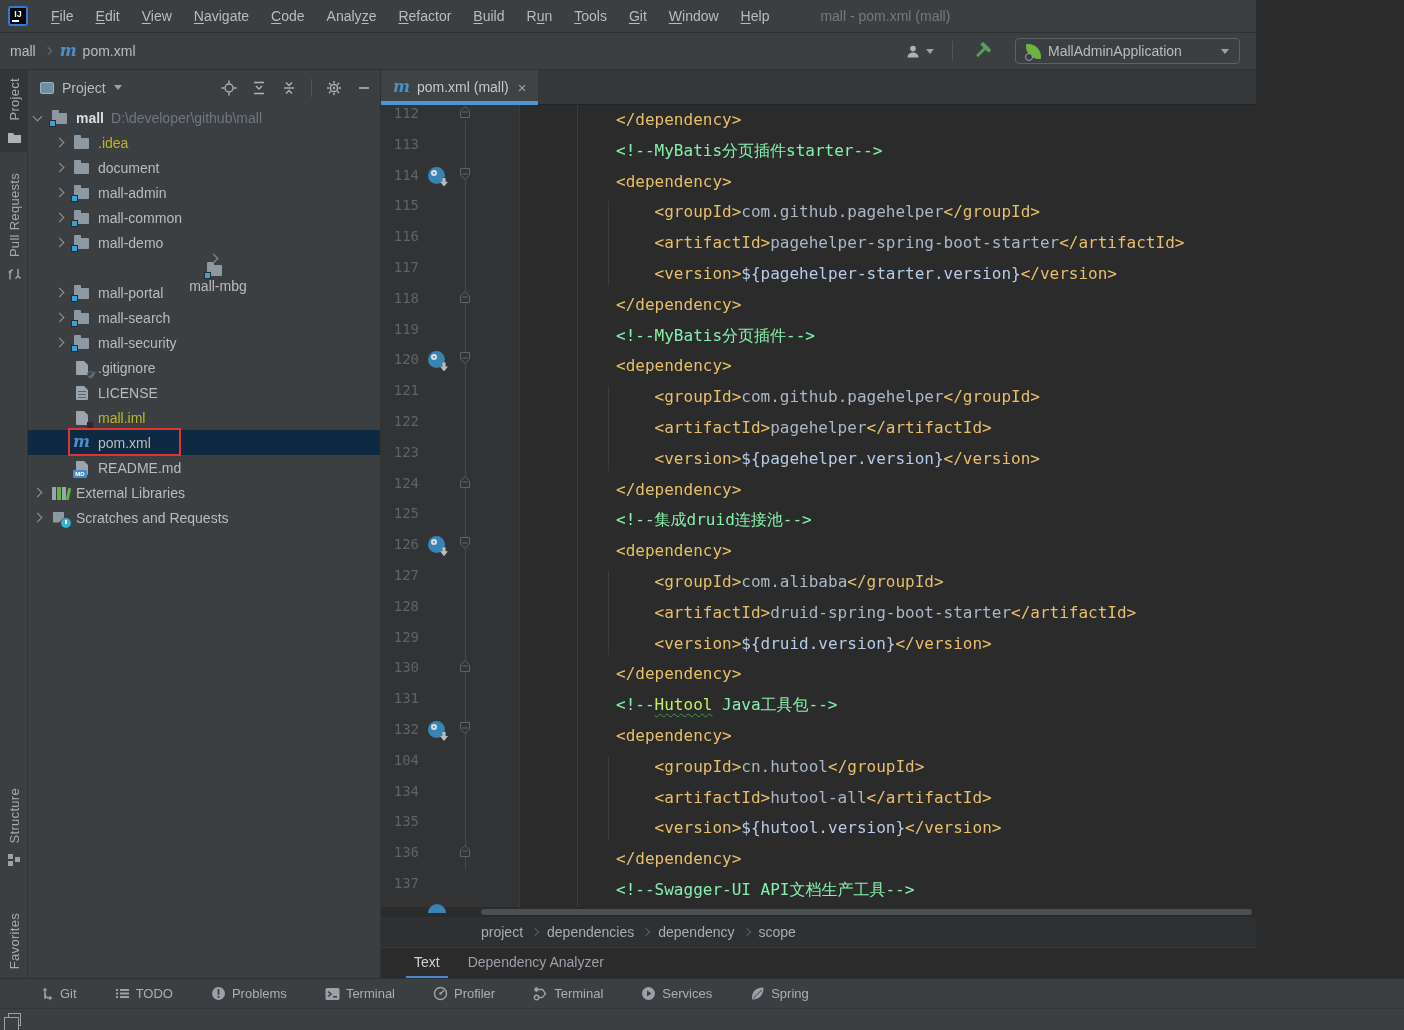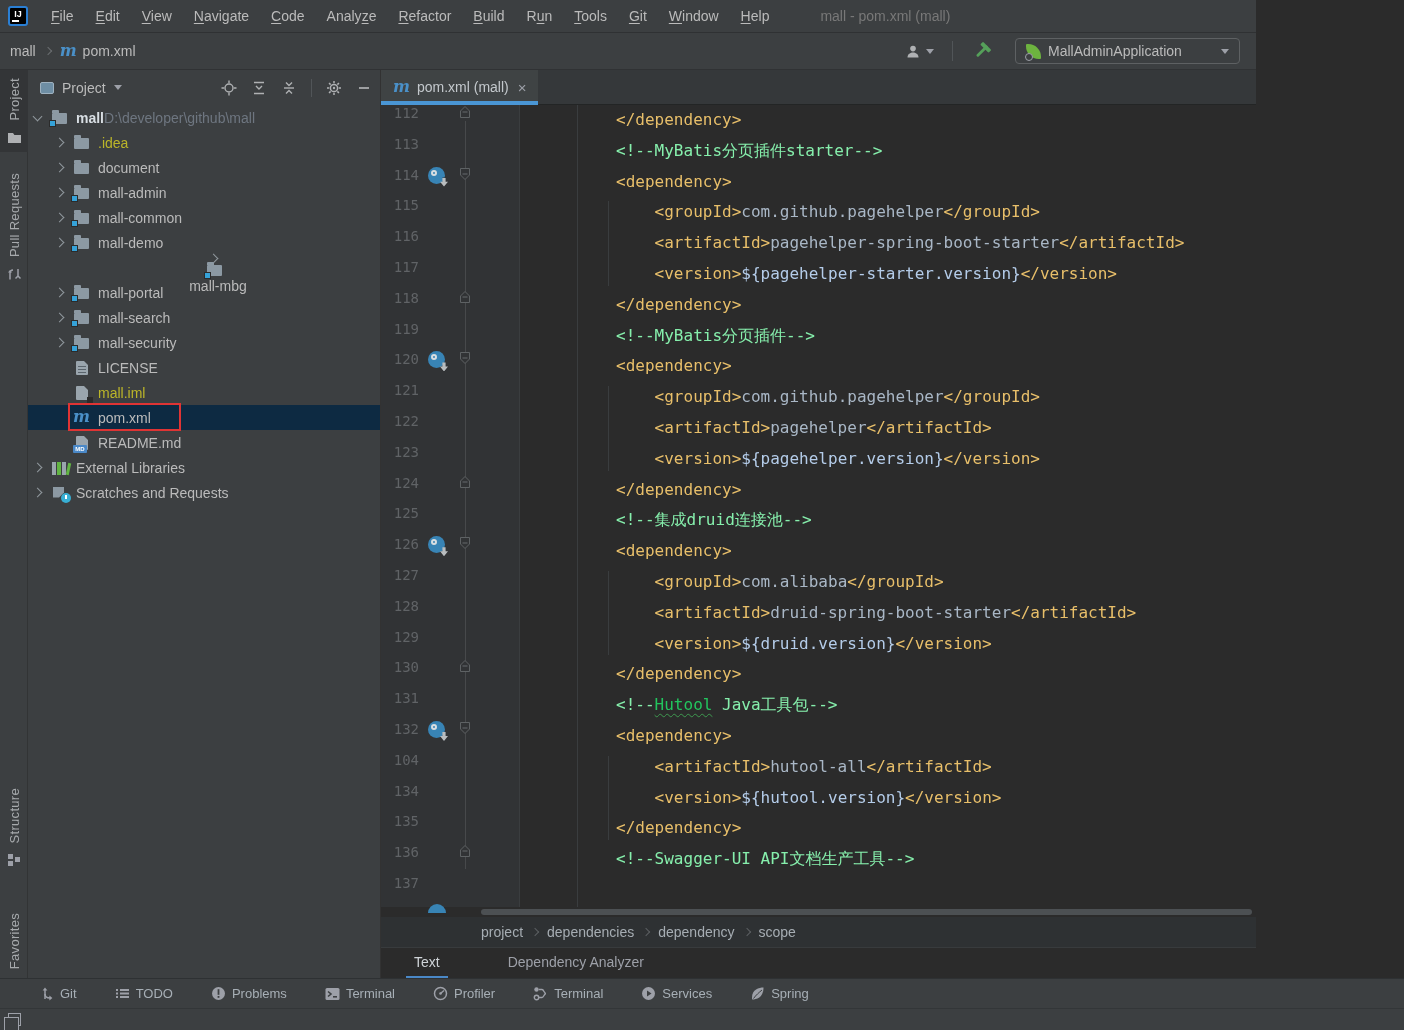--- a/index.html
+++ b/index.html
@@ -68,21 +68,21 @@
   .trow.selected { background:#0D2A42; }
   .tchev { width:7px; height:7px; border-right:1.5px solid #91989E; border-bottom:1.5px solid #91989E;
     flex:0 0 auto; margin-right:10px; }
   .tchev.right { transform:rotate(-45deg); }
   .tchev.down { transform:rotate(45deg); margin-top:-3px; }
   .tchev.none { border:none; }
   .ticon { width:18px; height:16px; position:relative; flex:0 0 auto; margin-right:7px; }
   .tlabel { color:#BBBBBB; }
   .tlabel.olive { color:#BBB529; }
   .tlabel.bold { color:#D8DEE3; font-weight:bold; }
-  .tpath { color:#6E7680; }
+  .tpath { color:#6E7680; margin-left:7px; }
   .redbox { position:absolute; left:40px; top:-2px; width:113px; height:28px;
     border:2.5px solid #DF3434; z-index:5; }
 
   
   .i-folder { position:absolute; left:1px; top:3px; width:15px; height:11px; background:#8C99A3; border-radius:1px; }
   .i-folder::before { content:""; position:absolute; left:0; top:-3px; width:7px; height:3px;
     background:#8C99A3; border-radius:1px 1px 0 0; }
   .i-modsq { position:absolute; left:-2px; bottom:-1px; width:7px; height:7px; background:#35A2D8;
     border:1px solid #2B2B2B; z-index:2; }
   .i-file { position:absolute; left:3px; top:1px; width:12px; height:14px; background:#9AA5AD; border-radius:1px; }
@@ -128,34 +128,34 @@
   .dlarrow { position:absolute; right:-3px; bottom:-3px; width:8px; height:9px; background:#B9BDBF;
     clip-path:polygon(30% 0,70% 0,70% 45%,100% 45%,50% 100%,0 45%,30% 45%);
     outline:1px solid rgba(49,51,53,.9); }
 
   #codecol { flex:1; position:relative; padding-left:19px; min-width:0; }
   .cl { height:30.8px; line-height:30.8px; white-space:pre; position:relative; z-index:2; }
   .tk-tag { color:#E8BF6A; }
   .tk-txt { color:#A9B7C6; }
   .tk-var { color:#B4CCE9; }
   .tk-com { color:#86efac; }
-  .tk-comu { color:#22c55e; text-decoration:underline wavy #3E9A50 1px; text-underline-offset:3px; }
+  .tk-comu { color:#bef264; text-decoration:underline wavy #3E9A50 1px; text-underline-offset:3px; }
   .guide { position:absolute; width:1px; background:#3A3D3F; z-index:1; }
 
   #scrollstrip { height:10px; background:#2B2B2B; position:relative; flex:0 0 auto; }
   #hthumb { position:absolute; left:100px; right:4px; top:2px; height:6px; background:#4C5053; border-radius:3px; }
   #halfdl { position:absolute; left:47px; top:-3px; width:18px; height:9px; background:#3884B5;
     border-radius:9px 9px 0 0; }
 
   #crumbbar { height:30px; background:#2E3133; display:flex; align-items:center; padding-left:100px;
     font-size:14px; color:#A6ADB3; flex:0 0 auto; }
   #crumbbar .sep-chev { border-color:#5B5F62; }
 
   #btabs { height:31px; background:#2B2B2B; border-top:1px solid #383B3D; display:flex; align-items:center;
-    padding-left:19px; font-size:14px; flex:0 0 auto;gap:40px; }
+    padding-left:19px; font-size:14px; flex:0 0 auto; }
   .btab { position:relative; height:31px; line-height:29px; padding:0 14px; color:#9DA0A8; }
   .btab.active { color:#CFD4D8; }
   .btab.active::after { content:""; position:absolute; left:6px; right:6px; bottom:0; height:3px; background:#4A88C7; }
 
   
   #toolbar { position:absolute; left:0; top:978px; width:1404px; height:30px; background:#3C3F41;
     border-top:1px solid #2E3133; display:flex; align-items:center; padding-left:40px; gap:38px; font-size:13px; }
   .tb-item { display:flex; align-items:center; gap:6px; color:#A7AFB6; }
   #statusrow { position:absolute; left:0; top:1008px; width:1404px; height:22px; background:#3C3F41;
     border-top:1px solid #333638; display:flex; align-items:center; padding-left:8px; }
@@ -366,20 +366,28 @@
             <span class="tchev right"></span>
             <span class="ticon">
               <span class="i-folder"></span>
               <span class="i-modsq"></span>
             </span>
             <span class="tlabel">mall-security</span>
           </div>
           <div class="trow" style="padding-left: 28px;">
             <span class="tchev none"></span>
             <span class="ticon">
+              <span class="i-file"></span>
+              <span class="i-noslash"></span>
+            </span>
+            <span class="tlabel">.gitignore</span>
+          </div>
+          <div class="trow" style="padding-left: 28px;">
+            <span class="tchev none"></span>
+            <span class="ticon">
               <span class="i-file i-lines"></span>
             </span>
             <span class="tlabel">LICENSE</span>
           </div>
           <div class="trow" style="padding-left: 28px;">
             <span class="tchev none"></span>
             <span class="ticon">
               <span class="i-file"></span>
               <span class="i-imlsq"></span>
             </span>
@@ -645,20 +653,21 @@
             <div class="cl"><span class="tk-ws">        </span><span class="tk-com">&lt;!--集成druid连接池--&gt;</span></div>
             <div class="cl"><span class="tk-ws">        </span><span class="tk-tag">&lt;dependency&gt;</span></div>
             <div class="guide" style="left: 88px; top: 466px; height: 84.4px;"></div>
             <div class="cl"><span class="tk-ws">            </span><span class="tk-tag">&lt;groupId&gt;</span><span class="tk-txt">com.alibaba</span><span class="tk-tag">&lt;/groupId&gt;</span></div>
             <div class="cl"><span class="tk-ws">            </span><span class="tk-tag">&lt;artifactId&gt;</span><span class="tk-txt">druid-spring-boot-starter</span><span class="tk-tag">&lt;/artifactId&gt;</span></div>
             <div class="cl"><span class="tk-ws">            </span><span class="tk-tag">&lt;version&gt;</span><span class="tk-var">${druid.version}</span><span class="tk-tag">&lt;/version&gt;</span></div>
             <div class="cl"><span class="tk-ws">        </span><span class="tk-tag">&lt;/dependency&gt;</span></div>
             <div class="cl"><span class="tk-ws">        </span><span class="tk-com">&lt;!--</span><span class="tk-comu">Hutool</span><span class="tk-com"> Java工具包--&gt;</span></div>
             <div class="cl"><span class="tk-ws">        </span><span class="tk-tag">&lt;dependency&gt;</span></div>
             <div class="guide" style="left: 88px; top: 650.8px; height: 84.4px;"></div>
+            <div class="cl"><span class="tk-ws">            </span><span class="tk-tag">&lt;groupId&gt;</span><span class="tk-txt">cn.hutool</span><span class="tk-tag">&lt;/groupId&gt;</span></div>
             <div class="cl"><span class="tk-ws">            </span><span class="tk-tag">&lt;artifactId&gt;</span><span class="tk-txt">hutool-all</span><span class="tk-tag">&lt;/artifactId&gt;</span></div>
             <div class="cl"><span class="tk-ws">            </span><span class="tk-tag">&lt;version&gt;</span><span class="tk-var">${hutool.version}</span><span class="tk-tag">&lt;/version&gt;</span></div>
             <div class="cl"><span class="tk-ws">        </span><span class="tk-tag">&lt;/dependency&gt;</span></div>
             <div class="cl"><span class="tk-ws">        </span><span class="tk-com">&lt;!--Swagger-UI API文档生产工具--&gt;</span></div>
             <div class="guide" style="left: 57px; top: 0px; height: 802px;"></div>
           </div>
       </div>
       <div id="scrollstrip">
         <div id="halfdl"></div>
         <div id="hthumb"></div>

